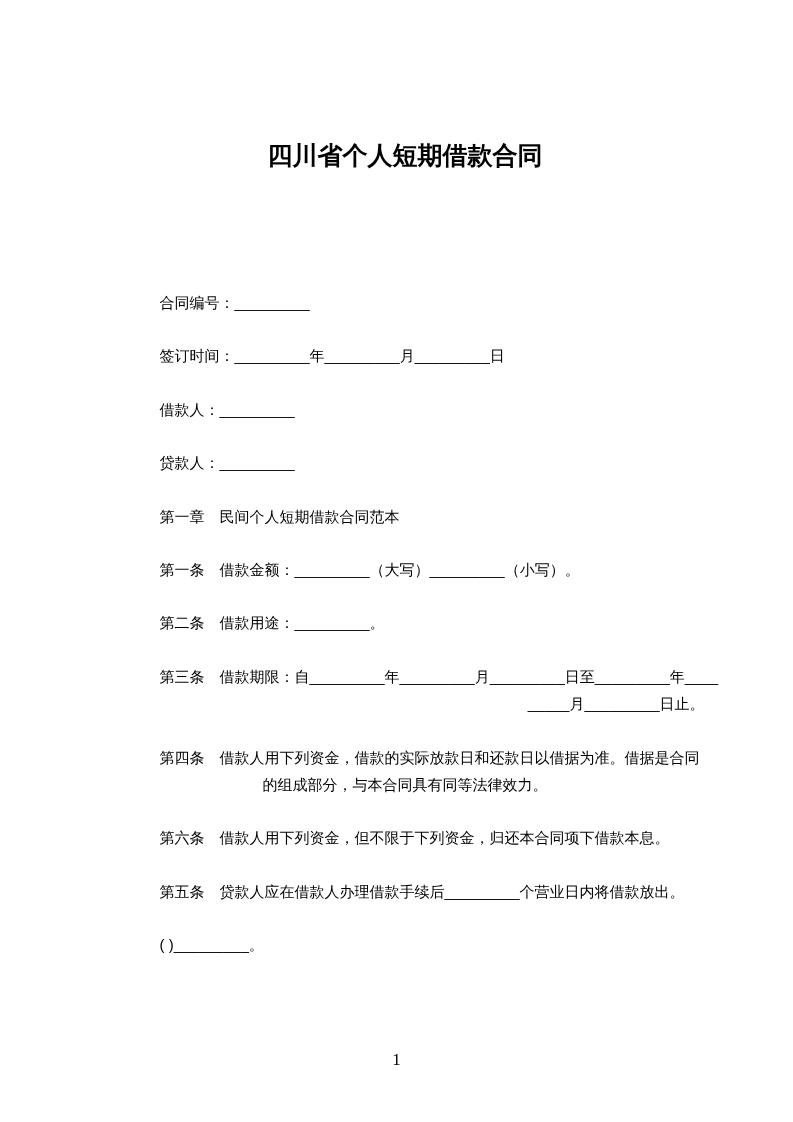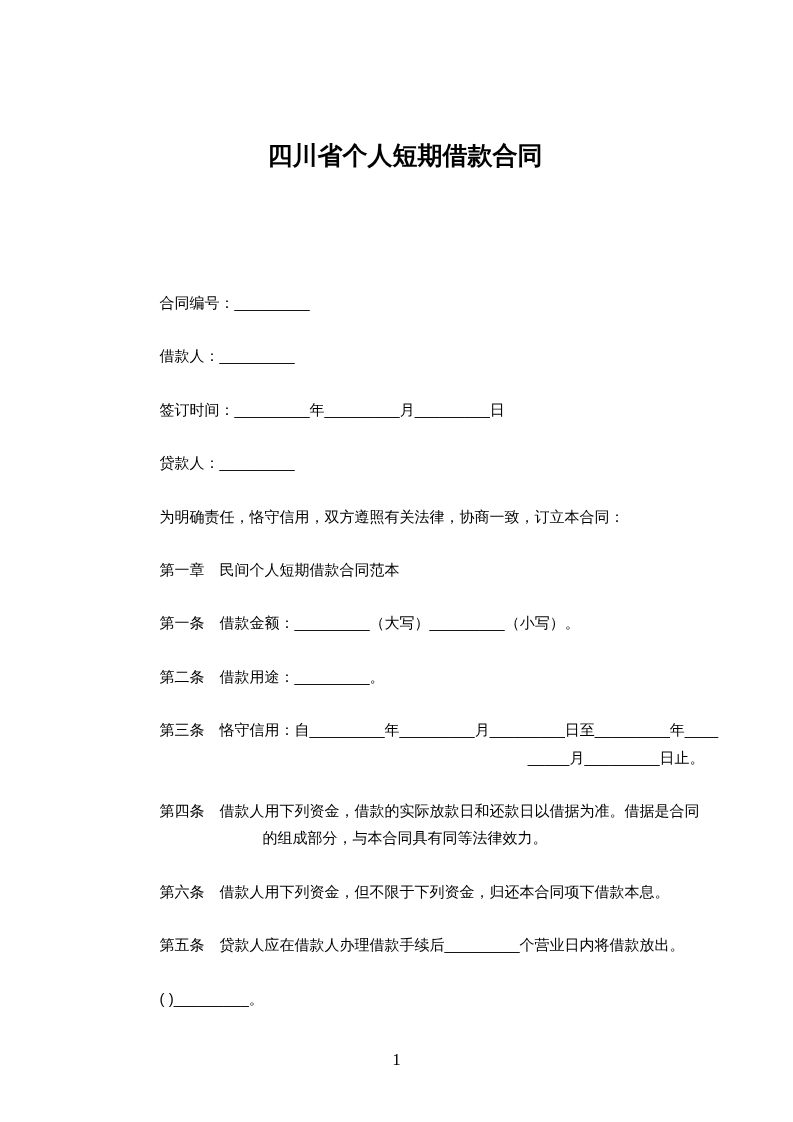--- a/index.html
+++ b/index.html
@@ -58,36 +58,35 @@
 </style>
 </head>
 <body>
 
 <div class="page">
 
   <h1 class="doc-title">四川省个人短期借款合同</h1>
 
   <p class="para">合同编号：_________</p>
 
+  <p class="para">签订时间：_________年_________月_________日</p>
+
   <p class="para">借款人：_________</p>
-
-  <p class="para">签订时间：_________年_________月_________日</p>
 
   <p class="para">贷款人：_________</p>
 
-  <p class="para">为明确责任，恪守信用，双方遵照有关法律，协商一致，订立本合同：</p>
 
   <p class="para">第一章　民间个人短期借款合同范本</p>
 
   <p class="para">第一条　借款金额：_________（大写）_________（小写）。</p>
 
   <p class="para">第二条　借款用途：_________。</p>
 
   <p class="para multi">
-    <span class="ln ln-first">第三条　恪守信用：自_________年_________月_________日至_________年____</span>
+    <span class="ln ln-first">第三条　借款期限：自_________年_________月_________日至_________年____</span>
     <span class="ln ln-cont-a">_____月_________日止。</span>
   </p>
 
   <p class="para multi">
     <span class="ln ln-first">第四条　借款人用下列资金，借款的实际放款日和还款日以借据为准。借据是合同</span>
     <span class="ln ln-cont-b">的组成部分，与本合同具有同等法律效力。</span>
   </p>
 
   <p class="para">第六条　借款人用下列资金，但不限于下列资金，归还本合同项下借款本息。</p>
 

